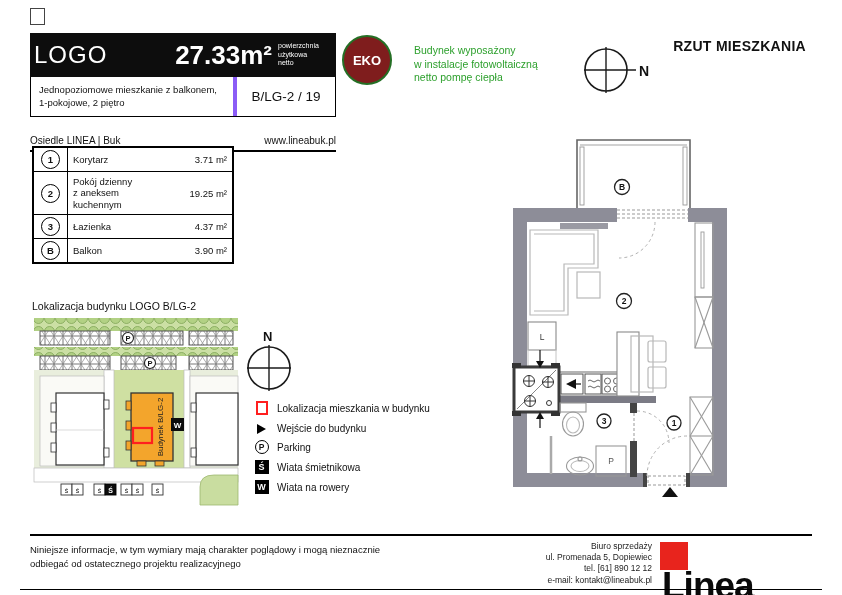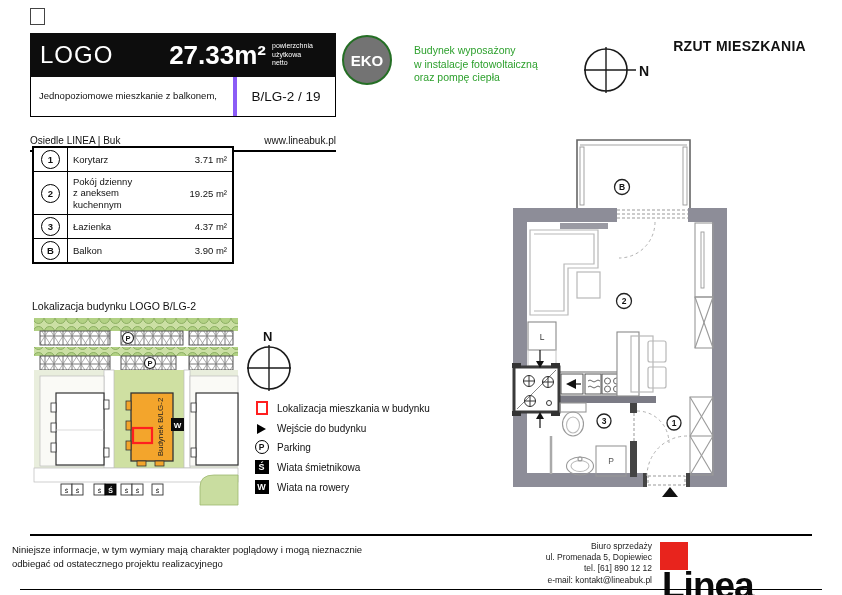--- a/index.html
+++ b/index.html
@@ -5,34 +5,34 @@
   html,body{margin:0;padding:0;background:#e8e8e8;}
   .page{position:relative;width:842px;height:595px;background:#fff;overflow:hidden;
         font-family:"Liberation Sans",sans-serif;color:#111;}
   .abs{position:absolute;}
 
   
   .corner-mark{left:30px;top:8px;width:13px;height:15px;border:1px solid #444;background:#fff;}
 
   
   .hdr{left:30px;top:33px;width:306px;}
-  .hdr-bar{height:44px;background:#0d0d0d;color:#fff;display:flex;align-items:center;padding:0 10px;box-sizing:border-box;}
+  .hdr-bar{height:44px;background:#0d0d0d;color:#fff;display:flex;align-items:center;padding:0 4px;box-sizing:border-box;}
   .hdr-logo{font-size:24px;letter-spacing:1px;}
   .hdr-area{margin-left:auto;font-size:26px;font-weight:600;}
   .hdr-note{width:54px;margin-left:6px;font-size:7px;line-height:1.25;}
   .hdr-desc-row{display:flex;border:1px solid #000;border-top:none;height:40px;box-sizing:border-box;}
   .hdr-desc{flex:1;border-right:4px solid #8b5cf6;padding:5px 8px;font-size:9.5px;line-height:1.35;display:flex;flex-direction:column;justify-content:center;}
   .hdr-code{width:98px;display:flex;align-items:center;justify-content:center;font-size:13.5px;}
   .hdr-sub{display:flex;align-items:center;height:15px;margin-top:16px;font-size:10px;}
   .hdr-web{margin-left:auto;}
   .hdr-rule{height:2px;background:#000;margin-top:2px;}
 
   
-  .eco-badge{left:342px;top:35px;width:50px;height:50px;border-radius:50%;background:#737373;border:2px solid #256f25;
-             color:#fff;display:flex;align-items:center;justify-content:center;font-weight:bold;font-size:15px;box-sizing:border-box;}
+  .eco-badge{left:342px;top:35px;width:50px;height:50px;border-radius:50%;background:#7f1d1d;border:2px solid #256f25;
+             color:#fff;display:flex;align-items:center;justify-content:center;font-weight:bold;font-size:13px;box-sizing:border-box;}
   .eco-text{left:414px;top:44px;font-size:10.5px;line-height:1.3;color:#2da02d;font-weight:500;}
 
   
   .plan-title{right:36px;top:38px;font-size:14px;font-weight:600;letter-spacing:.3px;}
 
   
   .rooms{left:32px;top:146px;width:202px;border:2px solid #000;box-sizing:border-box;background:#fff;}
   .room-row{display:flex;align-items:stretch;border-bottom:1px solid #000;}
   .room-row:last-child{border-bottom:none;}
   .room-id{width:33px;border-right:1px solid #000;display:flex;align-items:center;justify-content:center;}
@@ -50,21 +50,21 @@
   .sym-red{width:12px;height:14px;border:2px solid #ff1f1f;box-sizing:border-box;}
   .sym-tri{width:0;height:0;border-left:9px solid #000;border-top:5px solid transparent;border-bottom:5px solid transparent;}
   .sym-pcircle{width:14px;height:14px;border:1.4px solid #000;border-radius:50%;font-size:8.5px;font-weight:bold;
                display:flex;align-items:center;justify-content:center;box-sizing:border-box;}
   .sym-black{width:14px;height:14px;background:#000;color:#fff;font-size:9px;font-weight:bold;display:flex;align-items:center;justify-content:center;}
   .legend-label{margin-left:6px;}
 
   
   .foot-rule-top{left:30px;top:534px;width:782px;height:2px;background:#000;}
   .foot-rule-bot{left:20px;top:589px;width:802px;height:1px;background:#000;}
-  .disclaimer{left:12px;top:543px;font-size:9.5px;line-height:1.5;}
+  .disclaimer{left:30px;top:543px;font-size:9.5px;line-height:1.5;}
   .office{left:440px;top:541px;width:212px;text-align:right;font-size:8.5px;line-height:1.32;color:#222;}
   .brand{left:660px;top:539px;width:152px;}
   .brand-row{display:flex;align-items:flex-start;flex-direction:column;}
   .brand-sq{width:28px;height:28px;background:#e8241d;margin-top:3px;}
   .brand-name{font-size:37px;font-weight:800;letter-spacing:-1px;line-height:0.85;margin-left:2px;color:#0a0a0a;}
   .brand-tag{font-size:8.5px;font-weight:bold;letter-spacing:1.6px;text-align:right;margin-top:2px;white-space:nowrap;}
 
   svg text{font-family:"Liberation Sans",sans-serif;}
 </style>
 </head>
@@ -80,35 +80,36 @@
       <span class="hdr-area">27.33m²</span>
       <span class="hdr-note">
         <span>powierzchnia</span><br>
         <span>użytkowa</span><br>
         <span>netto</span>
       </span>
     </div>
     <div class="hdr-desc-row">
       <div class="hdr-desc">
         <span>Jednopoziomowe mieszkanie z balkonem,</span>
+        <span>1-pokojowe, 2 piętro</span>
       </div>
       <div class="hdr-code">B/LG-2 / 19</div>
     </div>
     <div class="hdr-sub">
       <span>Osiedle LINEA | Buk</span>
       <span class="hdr-web">www.lineabuk.pl</span>
     </div>
     <div class="hdr-rule"></div>
   </div>
 
   <div class="abs eco-badge">EKO</div>
   <div class="abs eco-text">
     <div>Budynek wyposażony</div>
     <div>w instalacje fotowoltaiczną</div>
-    <div>oraz pompę ciepła</div>
+    <div>netto pompę ciepła</div>
   </div>
 
   <div class="abs plan-title">RZUT MIESZKANIA</div>
   <svg class="abs" style="left:578px;top:42px" width="78" height="58">
     <circle cx="28" cy="28" r="21" fill="none" stroke="#1a1a1a" stroke-width="1.6"></circle>
     <line x1="28" y1="5" x2="28" y2="51" stroke="#1a1a1a" stroke-width="1.4"></line>
     <line x1="6" y1="28" x2="58" y2="28" stroke="#1a1a1a" stroke-width="1.4"></line>
     <text x="61" y="34" font-size="14" font-weight="600" fill="#111">N</text>
   </svg>
 

